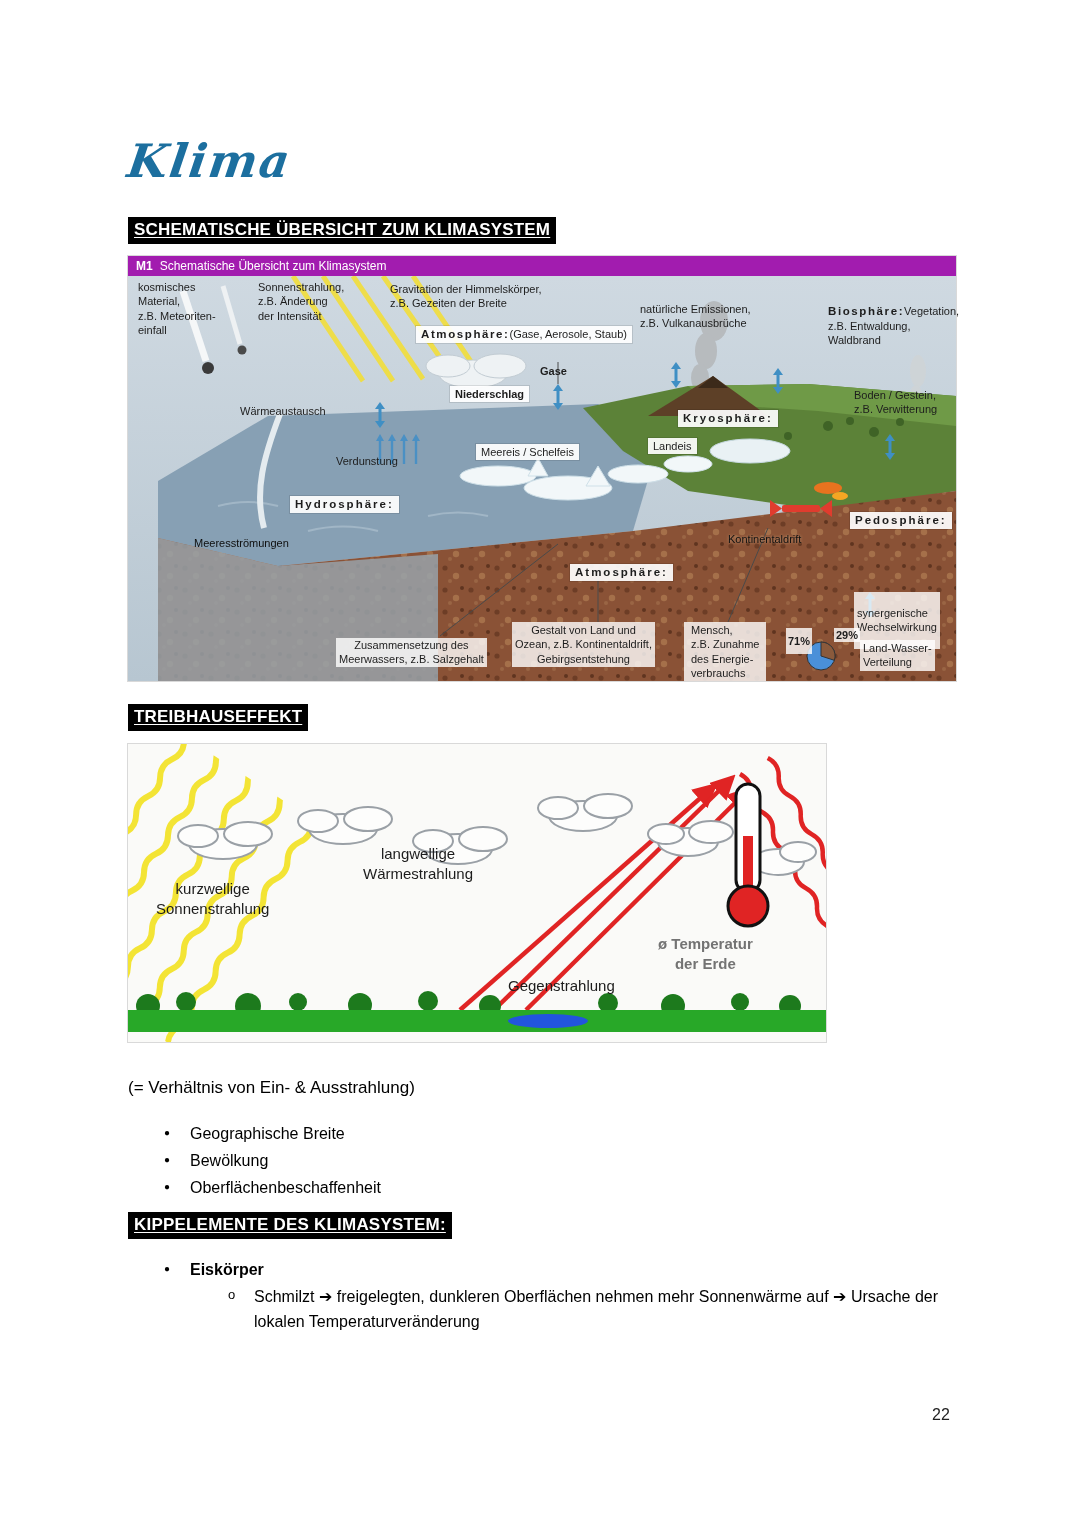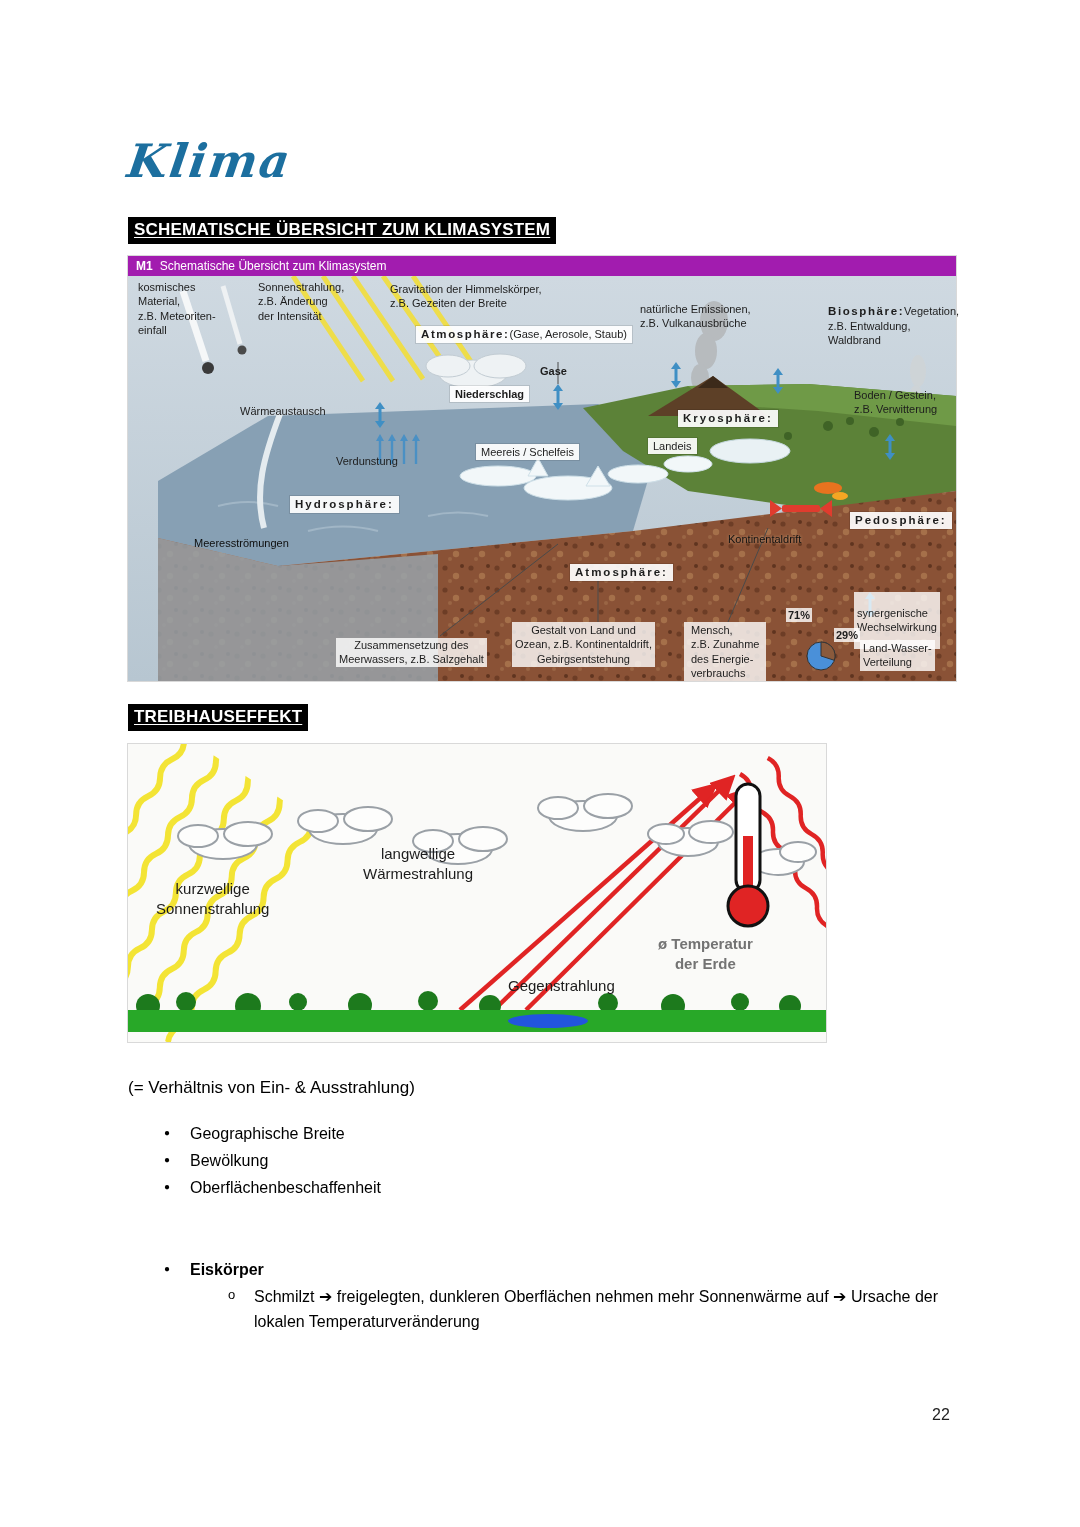--- a/index.html
+++ b/index.html
@@ -199,21 +199,21 @@
       <div class="lbl box sphere" style="left:722px;top:236px">Pedosphäre:</div>
       <div class="lbl" style="left:66px;top:260px;color:#0e0e0e">Meeresströmungen</div>
       <div class="lbl" style="left:600px;top:256px;color:#111;text-shadow:0 0 3px #cfa07a">Kontinentaldrift</div>
       <div class="lbl box sphere" style="left:442px;top:288px">Atmosphäre:</div>
       <div class="lbl" style="left:726px;top:316px;background:rgba(255,255,255,.8);padding:14px 3px">synergenische
 Wechselwirkung</div>
       <div class="lbl" style="left:556px;top:346px;background:rgba(255,255,255,.8);padding:1px 7px">Mensch,
 z.B. Zunahme
 des Energie-
 verbrauchs</div>
-      <div class="lbl bold" style="left:658px;top:332px;background:rgba(255,255,255,.8);padding:0 2px">71%</div>
+      <div class="lbl bold" style="left:658px;top:352px;background:rgba(255,255,255,.8);padding:6px 2px">71%</div>
       <div class="lbl bold" style="left:706px;top:352px;background:rgba(255,255,255,.8);padding:0 2px">29%</div>
       <div class="lbl" style="left:732px;top:364px;background:rgba(255,255,255,.8);padding:1px 3px">Land-Wasser-
 Verteilung</div>
       <div class="lbl ctr" style="left:208px;top:362px;background:rgba(255,255,255,.8);padding:0 3px">Zusammensetzung des
 Meerwassers, z.B. Salzgehalt</div>
       <div class="lbl ctr" style="left:384px;top:346px;background:rgba(255,255,255,.8);padding:1px 3px">Gestalt von Land und
 Ozean, z.B. Kontinentaldrift,
 Gebirgsentstehung</div>
     </div>
   </div>
@@ -321,20 +321,21 @@
   </div>
   <div class="li" style="left:160px;top:1149px">
     <span class="dot">●</span>
     <span class="txt">Bewölkung</span>
   </div>
   <div class="li" style="left:160px;top:1176px">
     <span class="dot">●</span>
     <span class="txt">Oberflächenbeschaffenheit</span>
   </div>
 
+  <div class="hblock" style="left:128px;top:1212px">KIPPELEMENTE DES KLIMASYSTEM:</div>
 
   <div class="li" style="left:160px;top:1258px">
     <span class="dot">●</span>
     <span class="txt bold">Eiskörper</span>
   </div>
   <div class="li" style="left:224px;top:1285px;width:730px">
     <span class="o">o</span>
     <span class="txt" style="width:700px">Schmilzt ➔ freigelegten, dunkleren Oberflächen nehmen mehr Sonnenwärme auf ➔ Ursache der lokalen Temperaturveränderung</span>
   </div>
 

